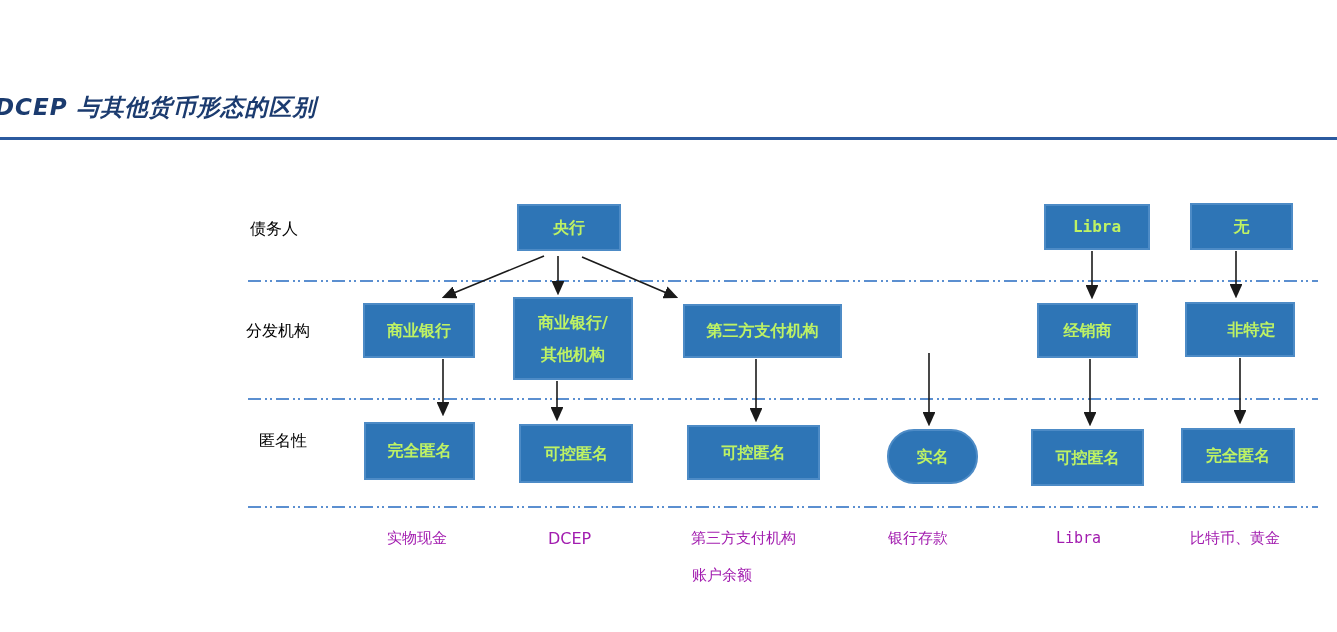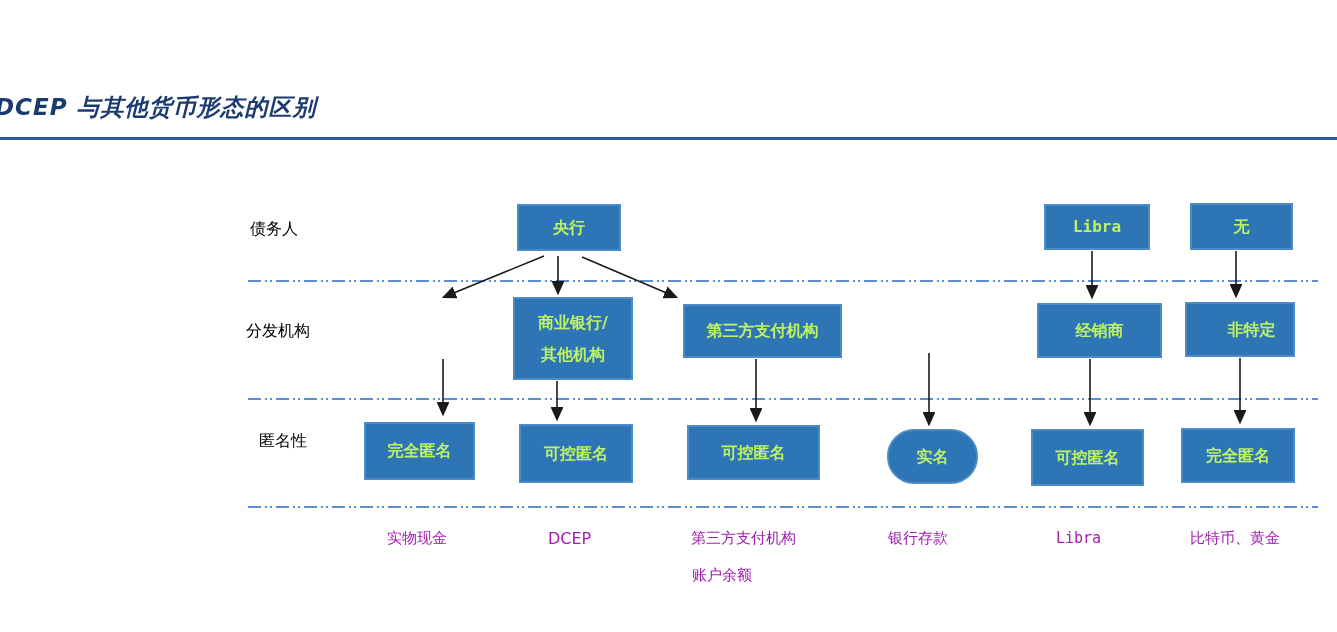--- a/index.html
+++ b/index.html
@@ -95,26 +95,27 @@
   <div class="row-label" style="left:259px;top:431px;">匿名性</div>
 
   <div class="dashline" style="left:248px;top:280px;width:1070px;"></div>
   <div class="dashline" style="left:248px;top:398px;width:1070px;"></div>
   <div class="dashline" style="left:248px;top:506px;width:1070px;"></div>
 
   <div class="box" style="left:517px;top:204px;width:104px;height:47px;">央行</div>
   <div class="box box-mono" style="left:1044px;top:204px;width:106px;height:46px;">Libra</div>
   <div class="box" style="left:1190px;top:203px;width:103px;height:47px;">无</div>
 
+  <div class="box" style="left:363px;top:303px;width:112px;height:55px;">商业银行</div>
   <div class="box" style="left:513px;top:297px;width:120px;height:83px;">
     <span class="ln">商业银行/</span>
     <span class="ln">其他机构</span>
   </div>
   <div class="box" style="left:683px;top:304px;width:159px;height:54px;">第三方支付机构</div>
-  <div class="box" style="left:1037px;top:303px;width:125px;height:55px;font-family:Liberation Serif, serif;">经销商</div>
+  <div class="box" style="left:1037px;top:303px;width:101px;height:55px;font-family:Liberation Serif, serif;">经销商</div>
   <div class="box" style="left:1185px;top:302px;width:110px;height:55px;padding-left:23px;">非特定</div>
 
   <div class="box" style="left:364px;top:422px;width:111px;height:58px;">完全匿名</div>
   <div class="box" style="left:519px;top:424px;width:114px;height:59px;">可控匿名</div>
   <div class="box" style="left:687px;top:425px;width:133px;height:55px;">可控匿名</div>
   <div class="box" style="left:887px;top:429px;width:91px;height:55px;border-radius:27px;">实名</div>
   <div class="box" style="left:1031px;top:429px;width:113px;height:57px;">可控匿名</div>
   <div class="box" style="left:1181px;top:428px;width:114px;height:55px;">完全匿名</div>
 
   <div class="bottom-label" style="left:387px;top:529px;">实物现金</div>

